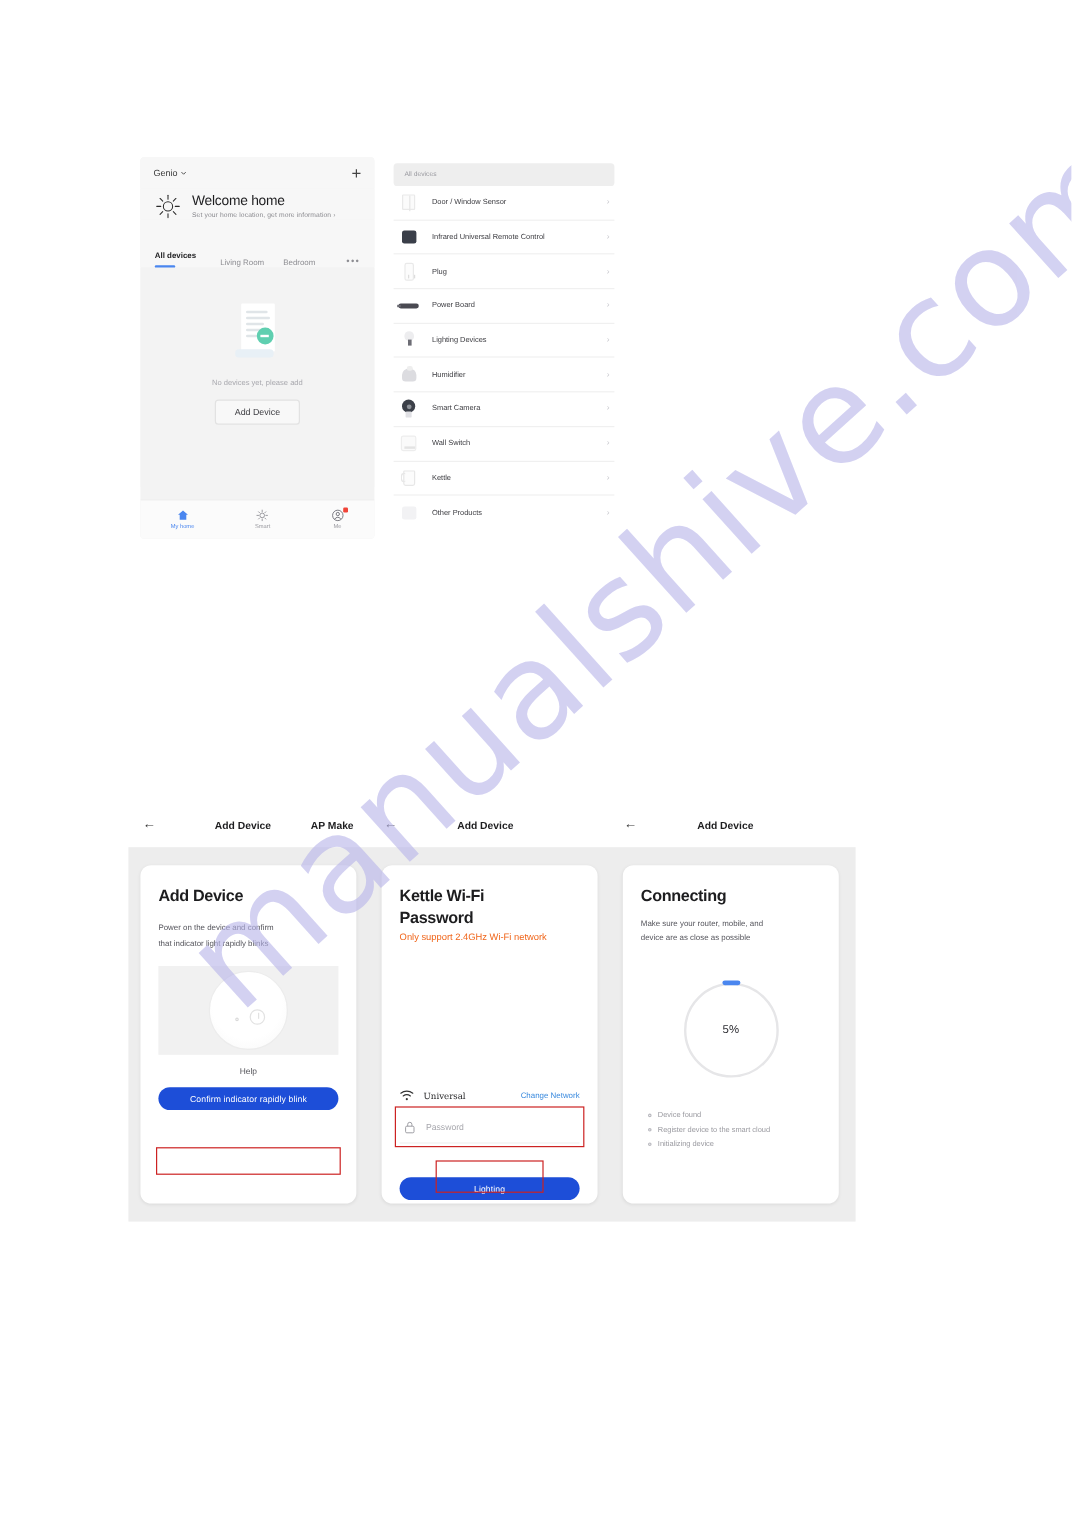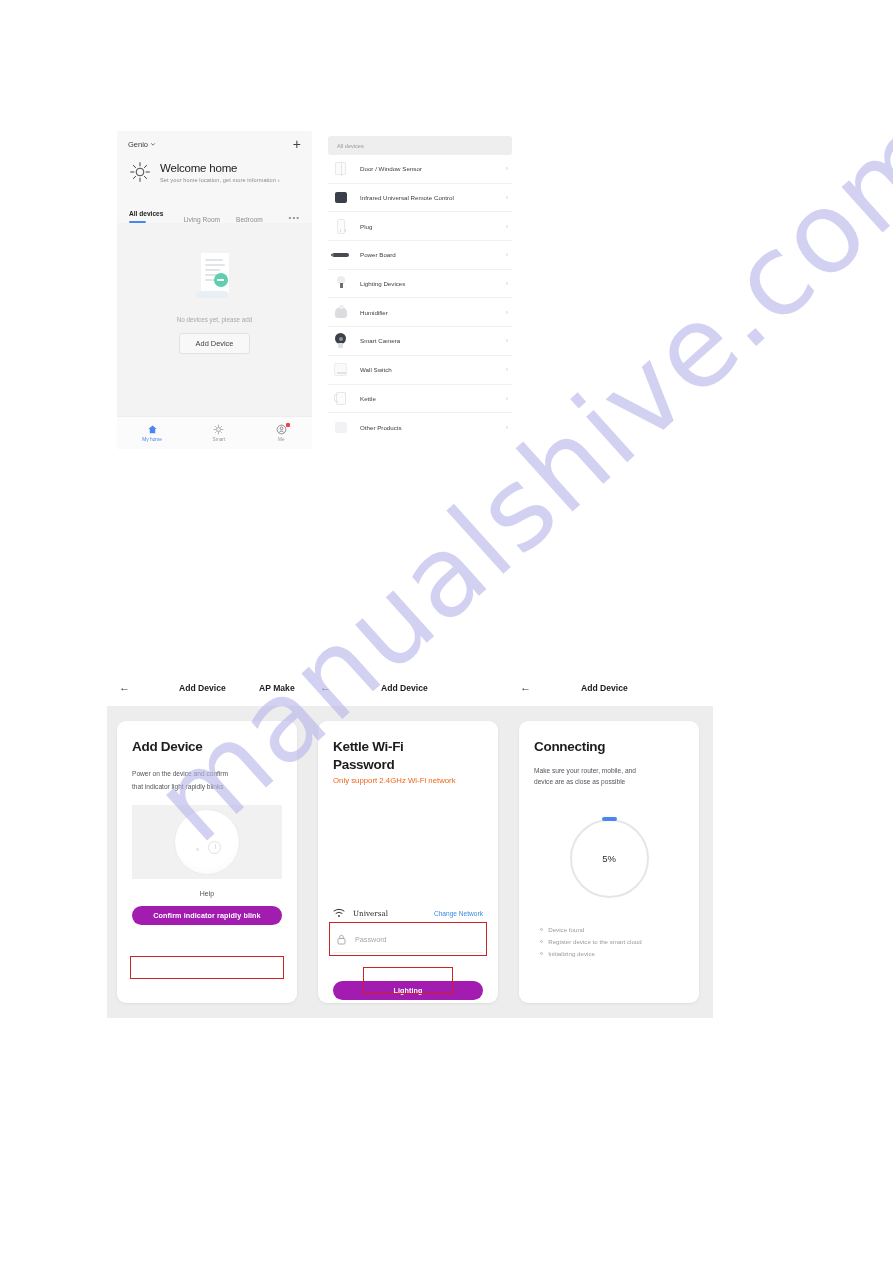--- a/index.html
+++ b/index.html
@@ -190,23 +190,23 @@
   }
   .c1-led { position: absolute; left: 21px; top: 38px; width: 3px; height: 3px; border-radius: 50%; border: 1px solid #dadada; }
   .c1-pwr {
     position: absolute; left: 33px; top: 31px; width: 13px; height: 13px;
     border-radius: 50%; border: 1px solid #e2e2e2;
   }
   .c1-pwr::after { content:""; position:absolute; left:5.5px; top:2px; width:1px; height:5px; background:#e2e2e2; }
   .c1-help { text-align: center; font-size: 7px; color: #54545a; margin-top: 11px; }
   .btn-blue {
     margin-top: 9px; height: 19px; border-radius: 10px;
-    background: #a21caf; color: #fff;
+    background: #1d4ed8; color: #fff;
     display: flex; align-items: center; justify-content: center;
-    font-size: 7.2px; letter-spacing: .1px; font-weight: bold;
+    font-size: 7.2px; letter-spacing: .1px;
   }
   .annot {
     position: absolute; border: 1.4px solid #cc2222; pointer-events: none;
   }
 
   
   .c2-wifi-row {
     position: absolute; left: 15px; right: 15px; top: 187px;
     display: flex; align-items: center; gap: 8px;
   }

